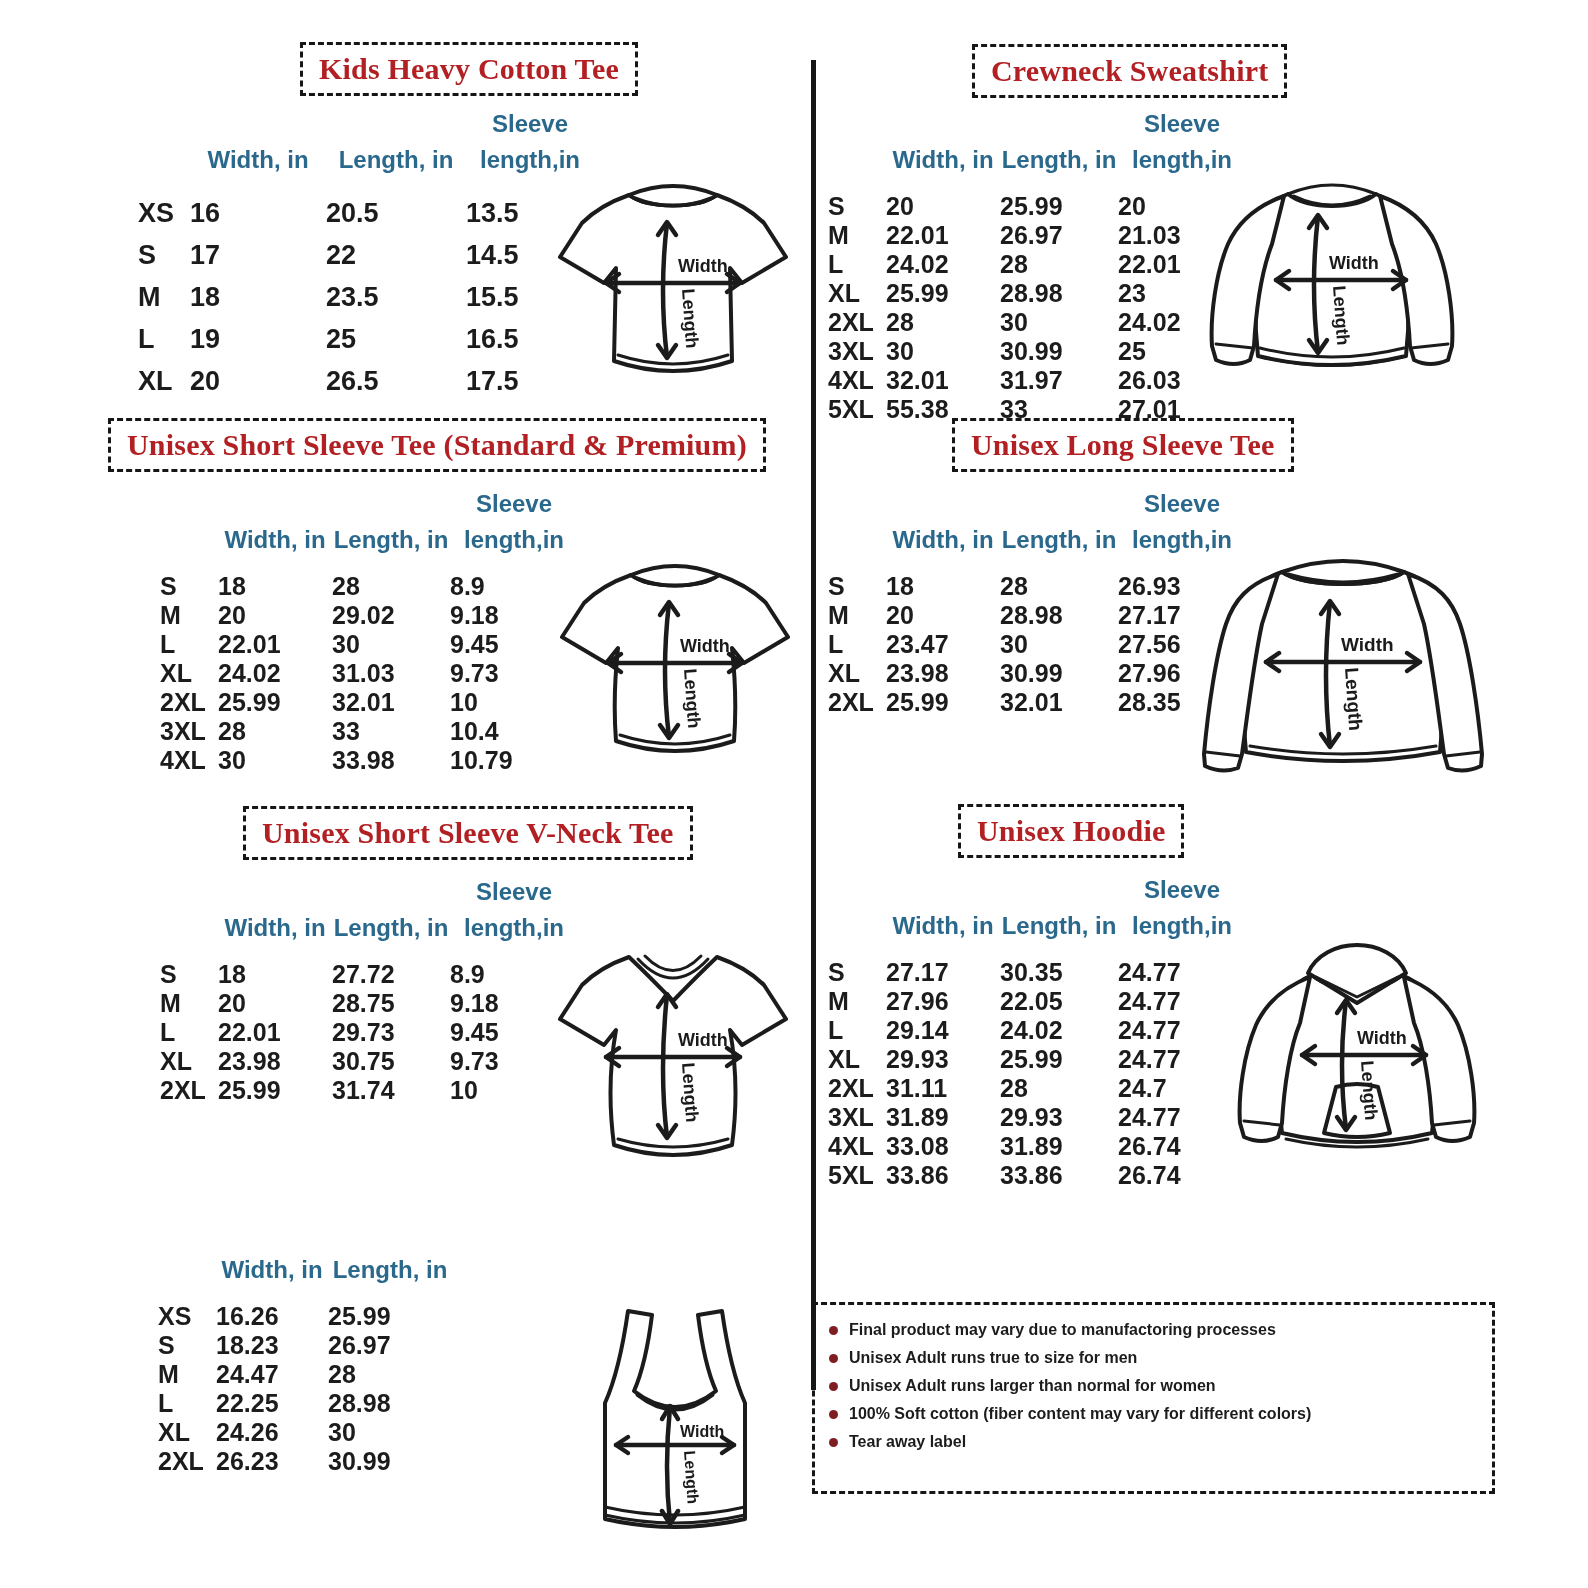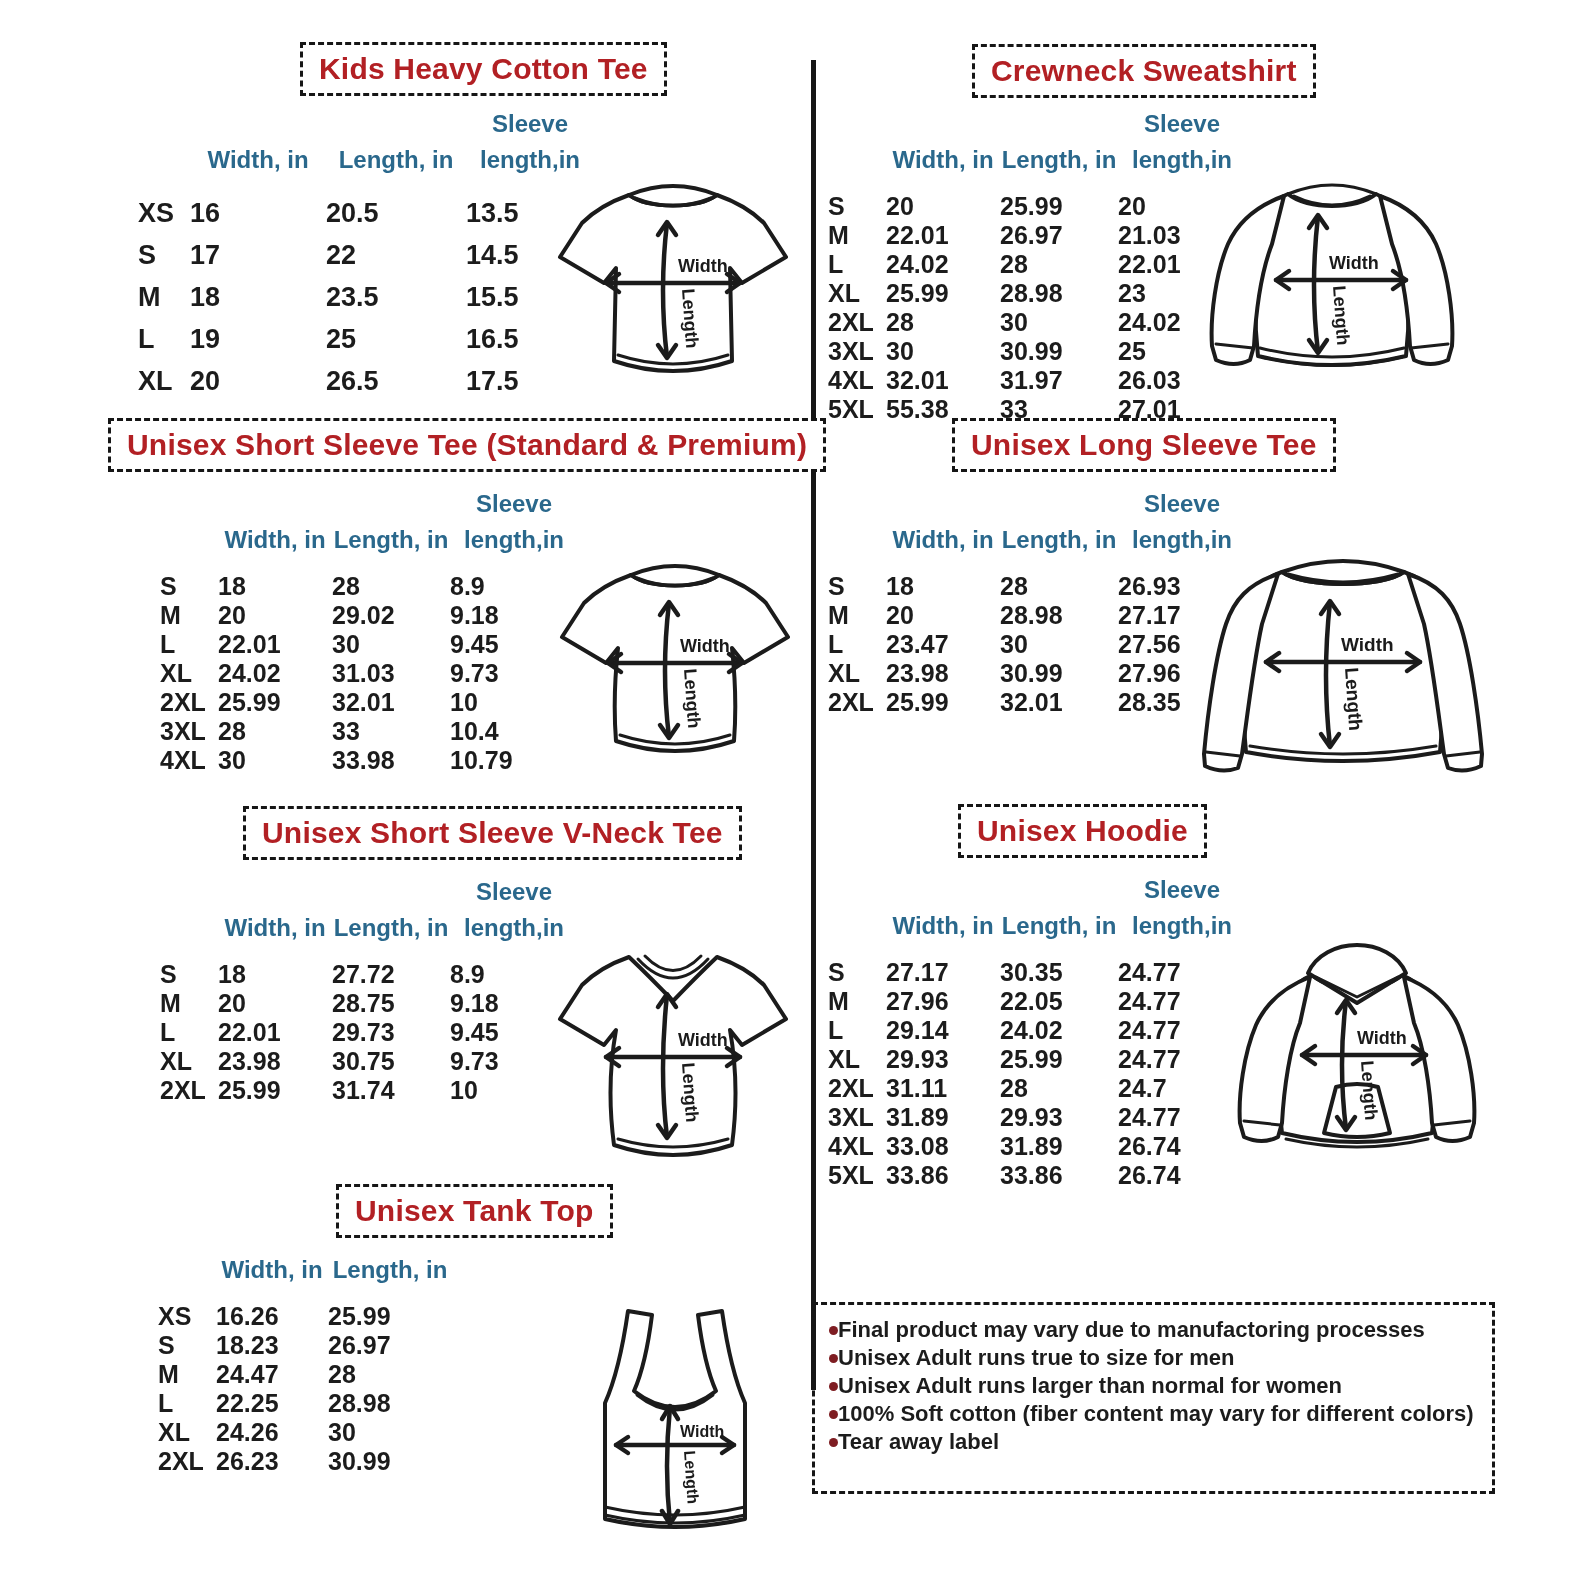--- a/index.html
+++ b/index.html
@@ -10,38 +10,38 @@
   }
   html,body{margin:0;padding:0;background:#ffffff;}
   .canvas{
     position:relative;width:1588px;height:1588px;background:#ffffff;
     font-family:"Liberation Sans",sans-serif;overflow:hidden;
   }
   .divider{position:absolute;left:811px;top:60px;width:5px;height:1330px;background:#161616;}
   .title-box{
     position:absolute;border:3px dashed #161616;background:#fff;
     padding:7px 16px;font-size:30px;font-weight:bold;color:var(--red);
-    white-space:nowrap;letter-spacing:0.2px;
+    white-space:nowrap;letter-spacing:0.2px;font-family:Liberation Serif, serif;
   }
   .size-table{position:absolute;display:grid;}
   .c3{grid-template-columns:58px 114px 118px 128px;}
   .kids.c3{grid-template-columns:52px 136px 140px 128px;}
   .c2{grid-template-columns:58px 112px 124px;}
   .size-table .th{
     align-self:end;text-align:center;color:var(--teal);font-weight:bold;
     font-size:24px;line-height:36px;white-space:pre-line;padding:6px 0 14px 0;
   }
   .size-table .td{font-weight:bold;font-size:25px;color:var(--ink);line-height:29px;}
   .kids .td{line-height:42px;font-size:27px;}
   .notes{
     position:absolute;left:812px;top:1302px;width:683px;height:192px;
     border:3px dashed #161616;box-sizing:border-box;padding:11px 14px;
   }
   .notes ul{list-style:none;margin:0;padding:0;}
-  .notes li{display:flex;align-items:center;font-size:22px;font-weight:bold;color:var(--ink);line-height:28px;}
+  .notes li{display:flex;align-items:center;gap:11px;font-size:16px;font-weight:bold;color:var(--ink);line-height:28px;}
   .bullet{width:9px;height:9px;border-radius:50%;background:var(--maroon);flex:none;}
   svg.garment{position:absolute;overflow:visible;}
   svg .ln{fill:#ffffff;stroke:#1b1b1b;stroke-width:4;stroke-linejoin:round;stroke-linecap:round;}
   svg .st{fill:none;stroke:#1b1b1b;stroke-width:3;stroke-linejoin:round;stroke-linecap:round;}
   svg .ar{fill:none;stroke:#1b1b1b;stroke-width:4.5;stroke-linejoin:round;stroke-linecap:round;}
   svg text{font-family:"Liberation Sans",sans-serif;font-weight:bold;fill:#1b1b1b;}
 </style>
 </head>
 <body>
 
@@ -388,23 +388,20 @@
     </g>
     <g>
       <path class="ar" d="M134 66 Q126 130 134 194"></path>
       <polyline class="ar" points="125,78 134,65 143,78"></polyline>
       <polyline class="ar" points="125,182 134,195 143,182"></polyline>
     </g>
     <text x="145" y="109" font-size="18">Width</text>
     <text transform="translate(149 126) rotate(86)" font-size="18">Length</text>
   </svg>
 
-  <div class="title-box" style="left:336px;top:1184px;">
-    <span>Unisex Tank Top</span>
-  </div>
   <div class="size-table c2" style="left:158px;top:1246px;">
       <div class="th"></div>
       <div class="th">Width, in</div>
       <div class="th">Length, in</div>
       <div class="td size">XS</div>
       <div class="td val">16.26</div>
       <div class="td val">25.99</div>
       <div class="td size">S</div>
       <div class="td val">18.23</div>
       <div class="td val">26.97</div>

